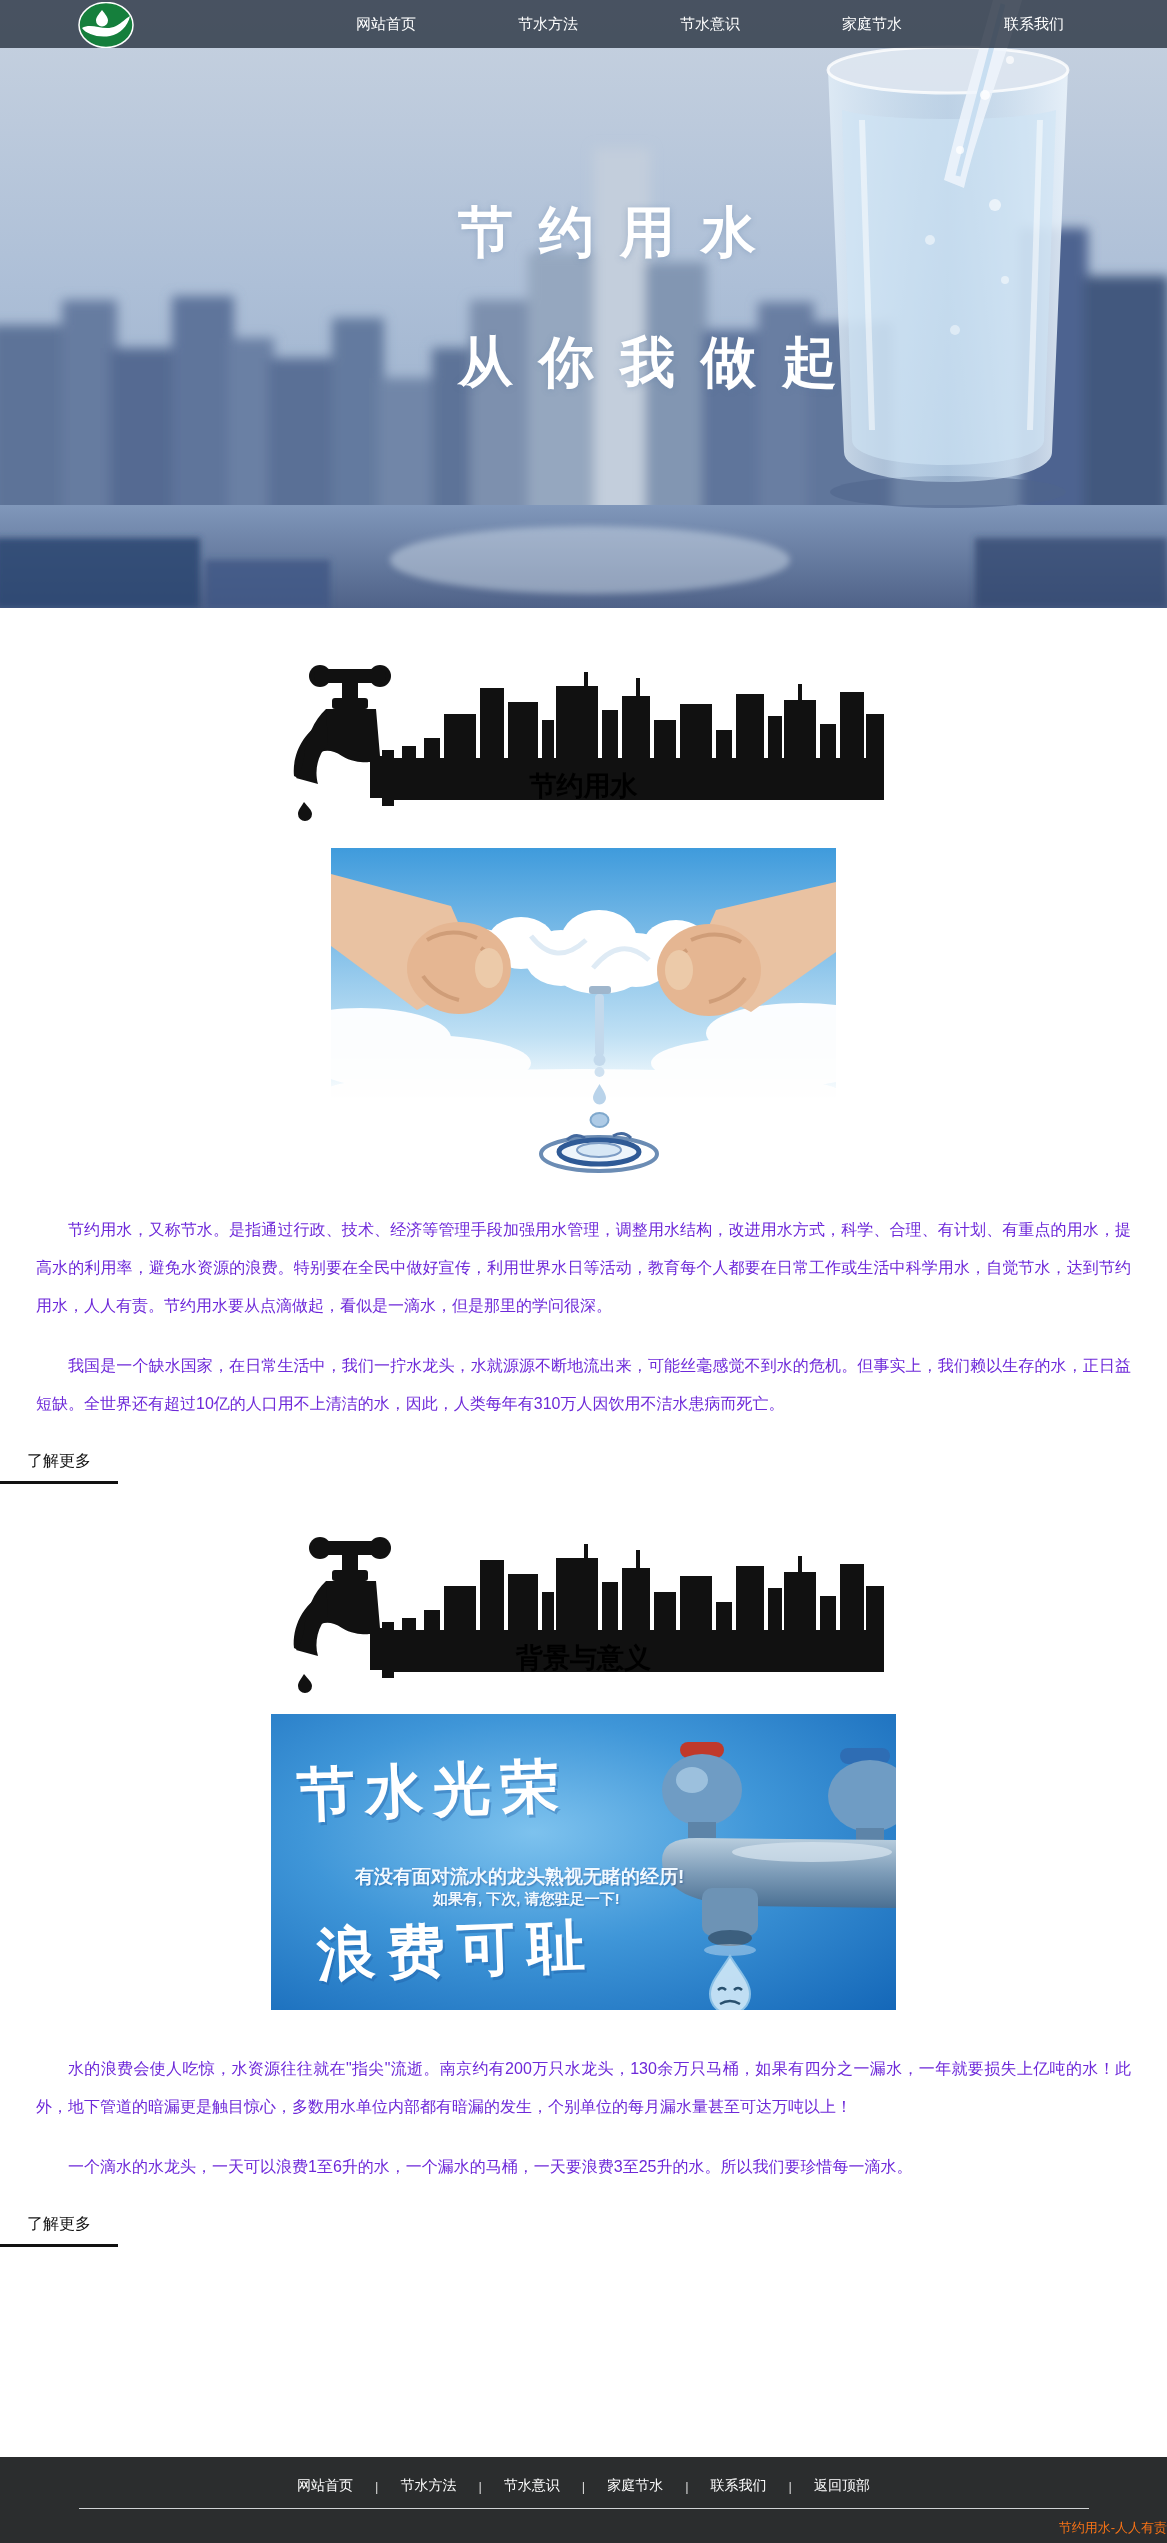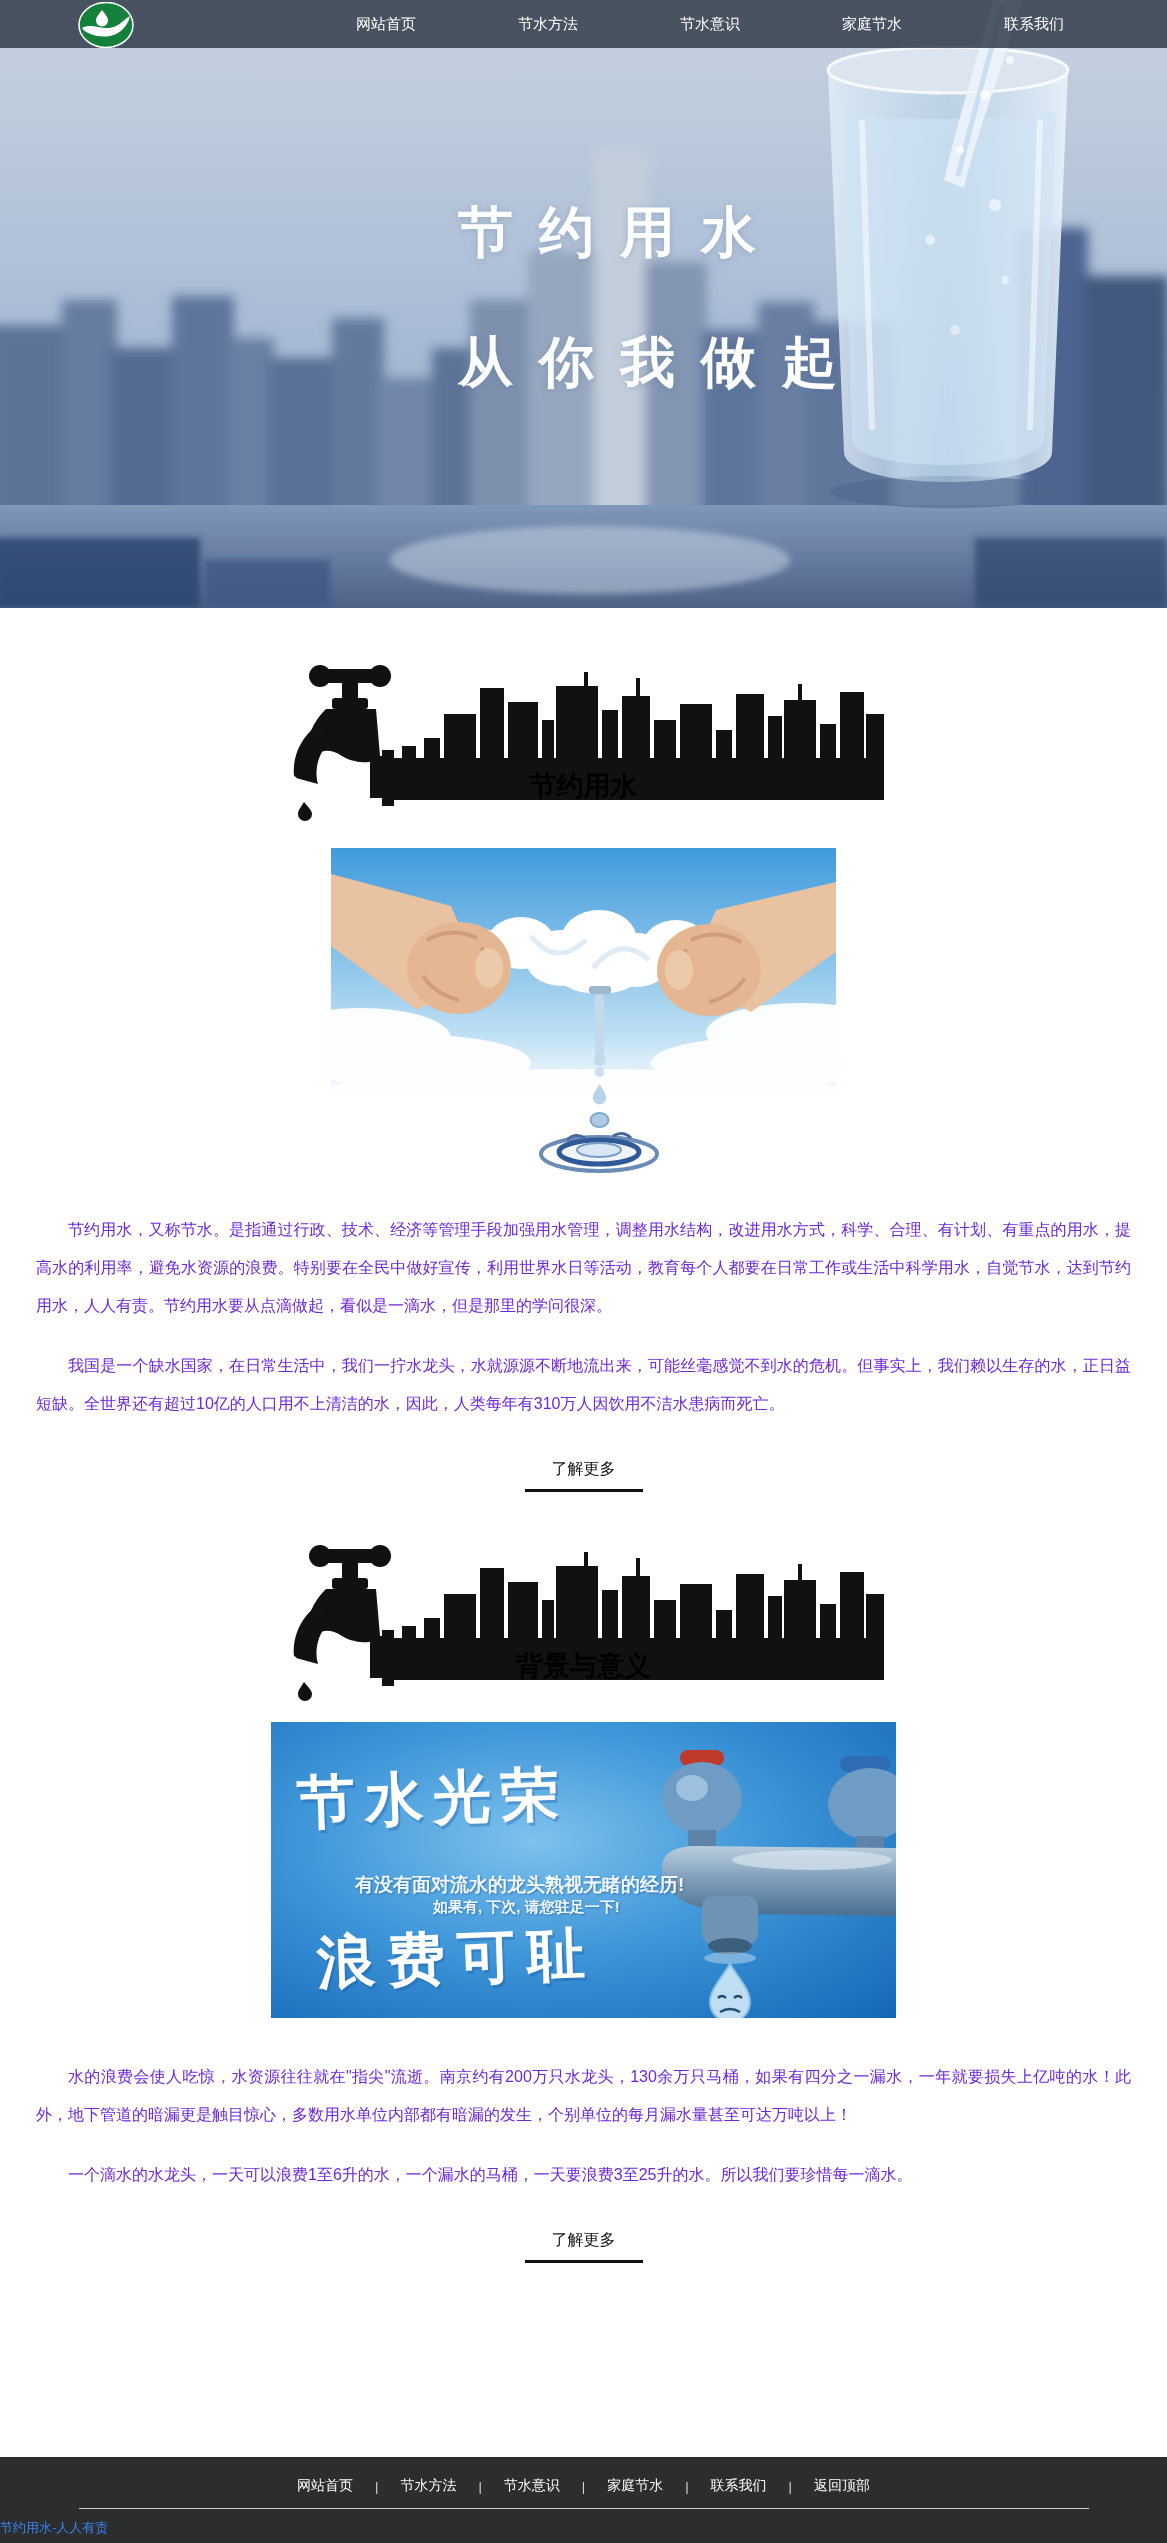--- a/index.html
+++ b/index.html
@@ -31,21 +31,21 @@
   .section-heading { position:absolute; top:110px; left:50%; transform:translateX(-50%);
                      font-size:27px; font-weight:bold; color:#000; white-space:nowrap; }
 
   .hands-img { display:block; width:505px; height:345px; margin:22px auto 0 auto; }
 
   .paras { width:1095px; margin:18px auto 0 auto; }
   .paras p { font-size:16px; color:#6d28d9; line-height:38px; text-align:justify;
              text-indent:2em; margin-bottom:22px; }
   .paras p:last-child { margin-bottom:0; }
 
-  .more-wrap { text-align:center; margin-top:36px; }
+  .more-wrap { text-align:left; margin-top:28px; }
   .more-link { display:inline-block; font-size:16px; color:#111; text-decoration:none;
                padding:0 27px 9px 27px; border-bottom:3px solid #111; cursor:pointer; }
 
   
   .poster { position:relative; width:625px; height:296px; margin:16px auto 0 auto; overflow:hidden;
             background:radial-gradient(ellipse at 42% 40%, #7dc2ee 0%, #3f96d8 45%, #1467b8 100%); }
   .poster-line1 { position:absolute; left:26px; top:38px; font-size:58px; font-weight:900; color:#fff;
                   letter-spacing:10px; text-shadow:2px 3px 0 rgba(30,90,160,.35); transform:rotate(-2deg); }
   .poster-sub1 { position:absolute; left:84px; top:150px; font-size:19px; font-weight:bold; color:#f2f9ff;
                  text-shadow:1px 1px 2px rgba(20,70,140,.5); }
@@ -54,21 +54,21 @@
   .poster-line2 { position:absolute; left:46px; top:198px; font-size:58px; font-weight:900; color:#fff;
                   letter-spacing:12px; text-shadow:2px 3px 0 rgba(30,90,160,.35); transform:rotate(-2deg); }
   .poster-faucet { position:absolute; right:-6px; top:14px; }
 
   
   .footer { position:absolute; left:0; bottom:0; width:1167px; height:86px; background:#2b2d2e; }
   .footer-links { display:flex; justify-content:center; align-items:center; gap:22px; padding-top:20px; }
   .footer-link { color:#ffffff; font-size:14px; text-decoration:none; cursor:pointer; }
   .fl-sep { color:#d7d7d7; font-size:13px; }
   .footer-line { width:1010px; height:1px; background:#cfd2d4; margin:13px auto 10px auto; }
-  .footer-copy { text-align:left; color:#3b82f6; font-size:13px; }
+  .footer-copy { text-align:right; color:#f97316; font-size:13px; }
 </style>
 </head>
 <body>
 
 <div class="page">
 
   <div class="hero">
     <svg width="1167" height="608" viewBox="0 0 1167 608">
       <defs>
         <linearGradient id="sky" x1="0" y1="0" x2="0" y2="1">

